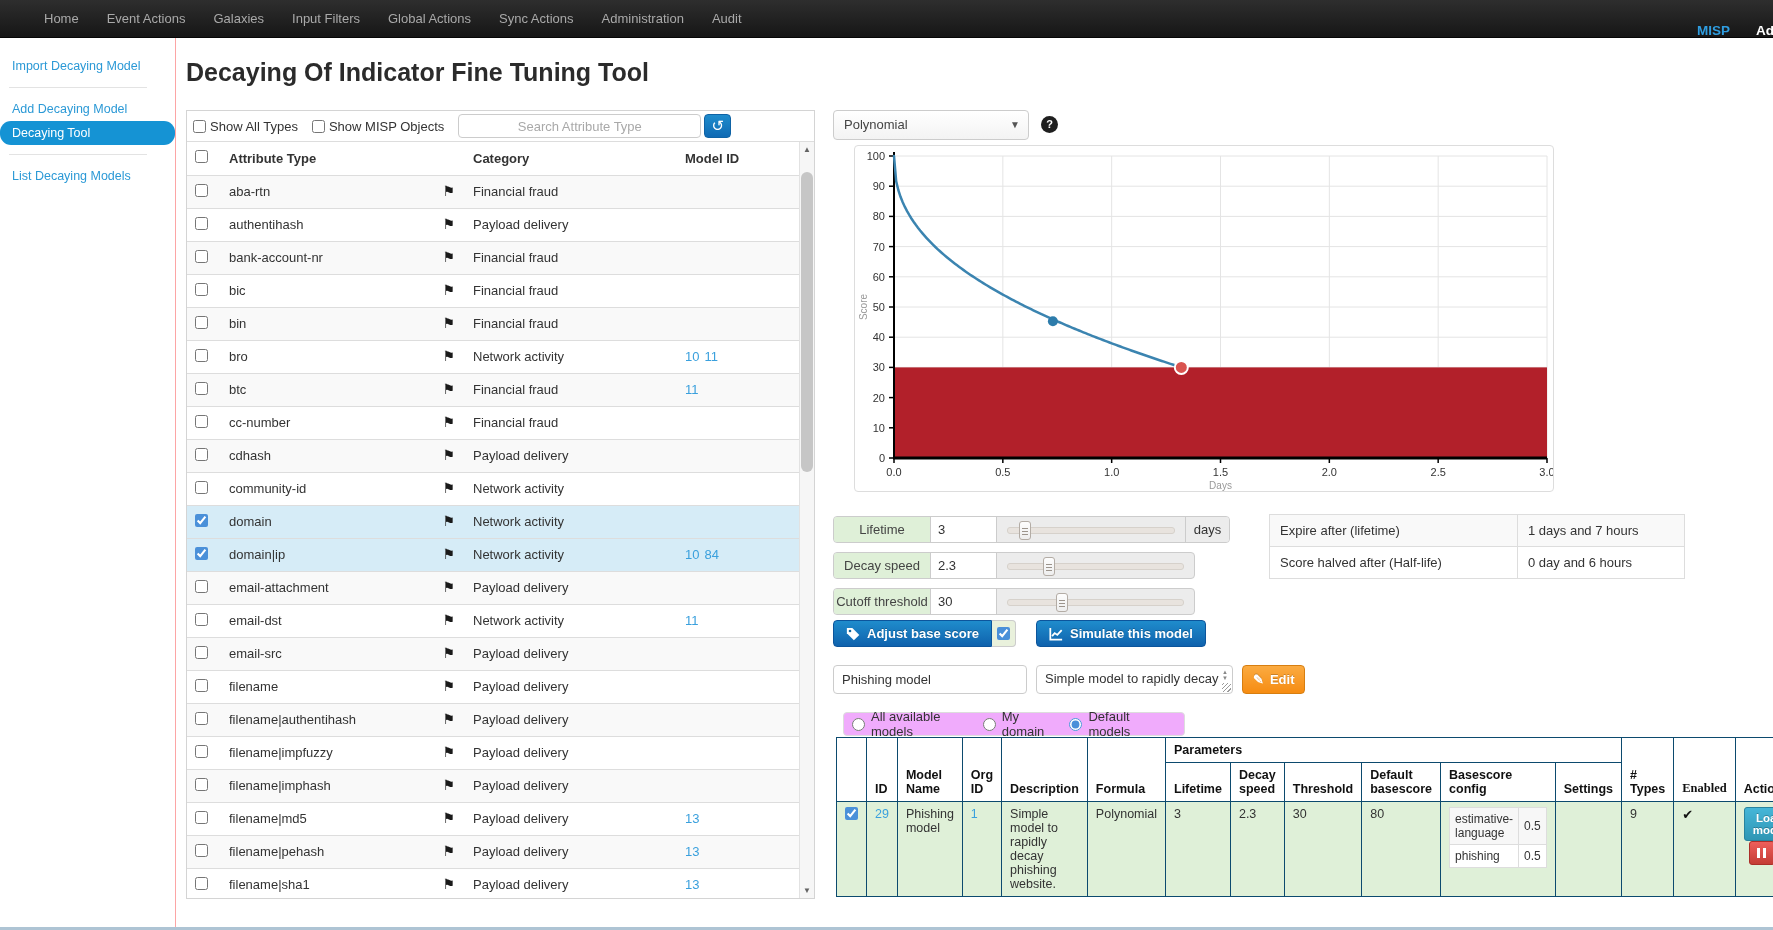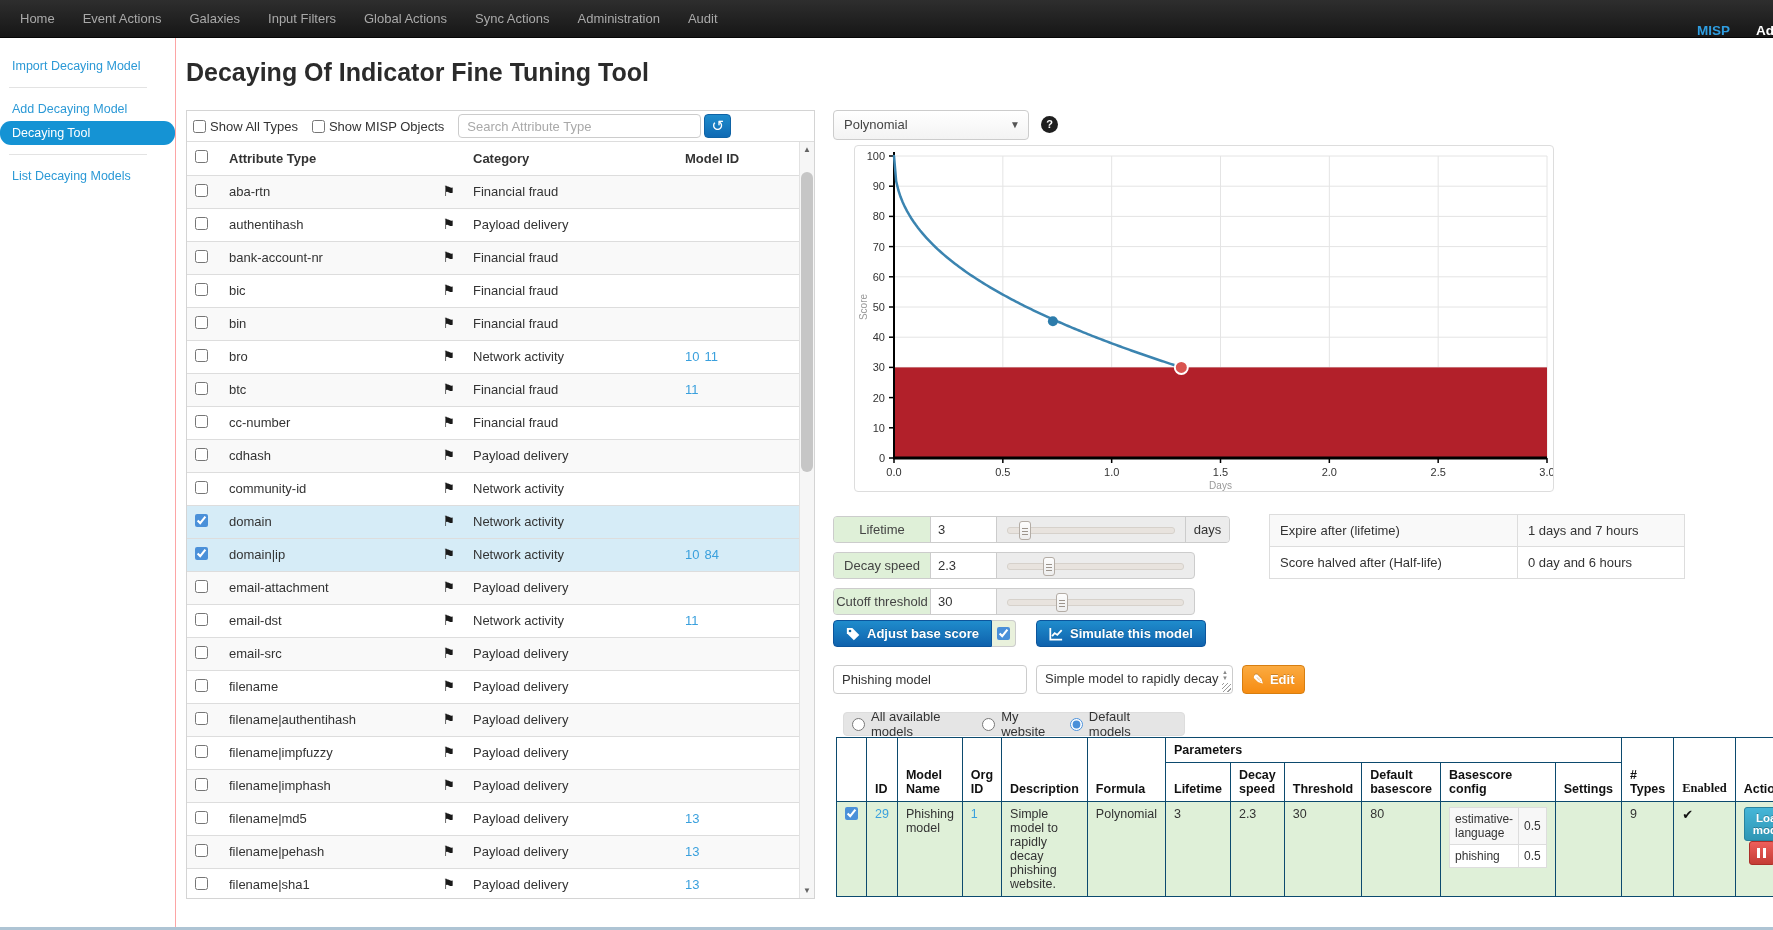--- a/index.html
+++ b/index.html
@@ -4,21 +4,21 @@
 <style>
   * { margin:0; padding:0; box-sizing:border-box; }
   html,body { width:1773px; height:930px; overflow:hidden; background:#fff;
     font-family:"Liberation Sans", sans-serif; color:#333; }
   body { position:relative; }
 
   
   .navbar { position:absolute; left:0; top:0; width:1773px; height:38px;
     background:linear-gradient(#2e2e2e,#161616); border-bottom:1px solid #060606;
     display:flex; align-items:center; z-index:50; }
-  .nav-items { display:flex; align-items:flex-start; padding-left:6px; }
+  .nav-items { display:flex; align-items:flex-start; padding-left:30px; }
   .nav-item { color:#a9a9a9; font-size:13px; padding:0 14px; cursor:pointer; white-space:nowrap; }
   .nav-right { position:absolute; right:0; top:11px; height:38px; display:flex; align-items:center; }
   .nav-brand { color:#2f9de0; font-weight:bold; font-size:13.5px; margin-right:26px; }
   .nav-user { color:#fff; font-weight:bold; font-size:13.5px; width:17px; overflow:hidden; white-space:nowrap; }
 
   
   .sidebar { position:absolute; left:0; top:38px; width:176px; height:892px;
     background:#fff; border-right:1px solid #fca5a5; padding-top:16px; }
   .side-item { color:#2b99d6; font-size:12.5px; padding:5px 12px; cursor:pointer; }
   .side-item.active { background:#1593d4; color:#fff;border-radius:11px; }
@@ -26,21 +26,21 @@
 
   .page-title { position:absolute; left:186px; top:58px; font-size:25px; font-weight:bold; color:#2b2b2b; }
 
   
   .attr-panel { position:absolute; left:186px; top:110px; width:629px; height:789px;
     border:1px solid #d4d4d4; background:#fff; }
   .attr-toolbar { height:31px; border-bottom:1px solid #ddd; display:flex; align-items:center;
     padding:0 6px; font-size:13px; color:#333; }
   .attr-toolbar label { display:flex; align-items:center; gap:4px; margin-right:14px; cursor:pointer; }
   .search-input { width:243px; height:24px; border:1px solid #ccc; border-radius:4px;
-    padding:0 8px; font-size:13px; font-family:inherit; color:#555; }
+    padding:0 8px; font-size:13px; font-family:inherit; color:#555;text-align:center; }
   .search-input::placeholder { color:#a9a9a9; }
   .refresh-btn { width:27px; height:24px; margin-left:3px; border:1px solid #0f63a5; border-radius:4px;
     background:linear-gradient(#1f8ccc,#0f6ab4); color:#fff; font-size:15px; line-height:22px;
     text-align:center; cursor:pointer; }
 
   table.attr-table { border-collapse:collapse; width:612px; font-size:13px; table-layout:fixed; }
   .attr-table th, .attr-table td { border-top:1px solid #ddd; padding:0 8px; height:33px; text-align:left; }
   .attr-table th { font-weight:bold; color:#333; }
   .attr-table col.c0 { width:34px; } .attr-table col.c1 { width:244px; }
   .attr-table col.c2 { width:212px; } .attr-table col.c3 { width:122px; }
@@ -119,21 +119,21 @@
     text-align:center; cursor:pointer; }
   .desc-grip { position:absolute; right:1px; bottom:1px; width:9px; height:9px;
     background:repeating-linear-gradient(-45deg, transparent 0 2px, #9a9a9a 2px 3px); cursor:nwse-resize; }
   .btn-edit { background:linear-gradient(#fbab41,#f68c12); border:1px solid #d77e10; color:#fff;
     font-weight:bold; font-size:13px; border-radius:4px; padding:0 10px; display:flex; gap:6px;
     align-items:center; cursor:pointer; height:29px; text-shadow:0 -1px 0 rgba(0,0,0,.2); }
 
   
   .radio-bar { position:absolute; left:843px; top:712px; width:342px; height:24px;
     border:1px solid #ddd; border-radius:4px; display:flex; align-items:center; padding:0 8px;
-    font-size:13px; color:#333; background:#e5e5e5; }
+    font-size:13px; color:#333; background:#f0abfc; }
   .radio-bar label { display:flex; align-items:center; gap:6px; margin-right:16px; cursor:pointer; }
 
   
   .models-table { position:absolute; left:836px; top:737px; width:937px; border-collapse:collapse;
     font-size:12.5px; background:#fff; }
   .models-table th, .models-table td { border:1px solid #0c4a6e; padding:5px 8px; text-align:left; }
   .models-table th { font-weight:bold; color:#111; vertical-align:bottom; background:#fff; }
   .models-table th.group { vertical-align:top; }
   .models-table td { vertical-align:top; background:#dff0d8; }
   .models-table a { color:#3aa0dd; text-decoration:none; cursor:pointer; }
@@ -507,21 +507,21 @@
   </div>
 </div>
 
 <div class="radio-bar">
     <label>
       <input type="radio" name="mfilter" style="">
       <span>All available models</span>
     </label>
     <label>
       <input type="radio" name="mfilter" style="">
-      <span>My website</span>
+      <span>My domain</span>
     </label>
     <label>
       <input type="radio" name="mfilter" checked="" style="">
       <span>Default models</span>
     </label>
   </div>
 
 <table class="models-table">
   <thead>
     <tr>

